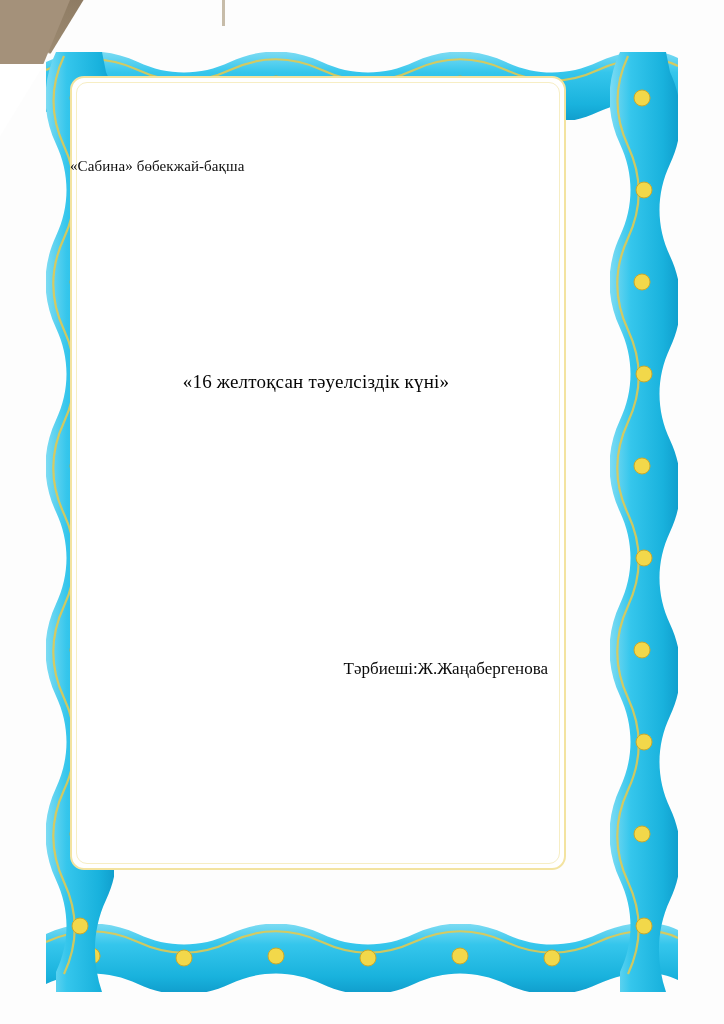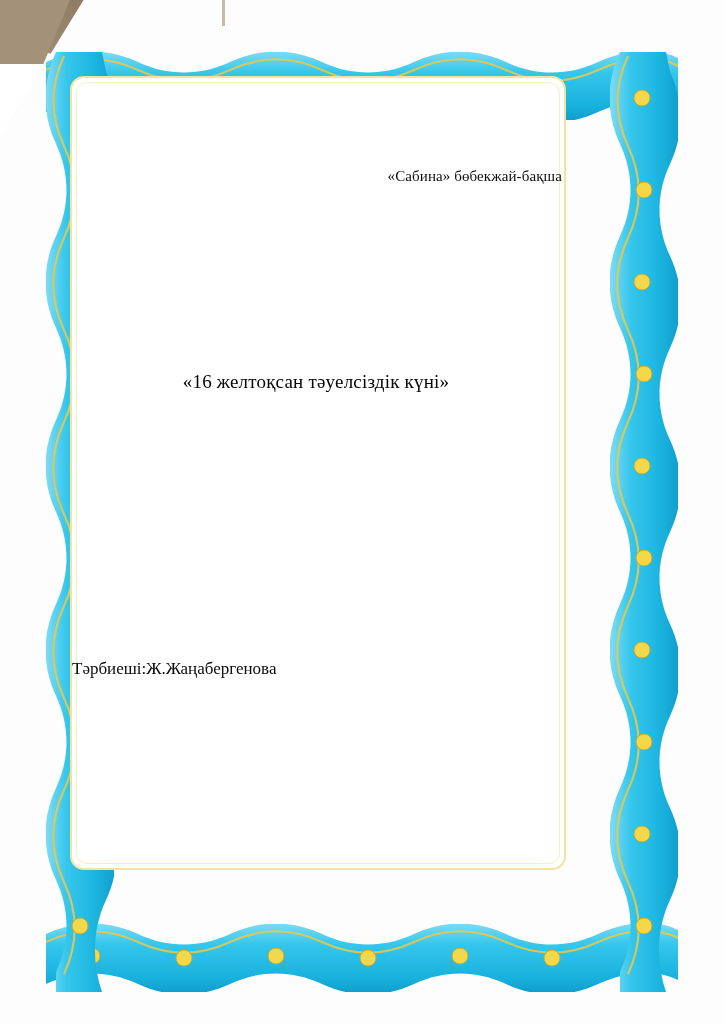--- a/index.html
+++ b/index.html
@@ -108,47 +108,47 @@
     position: absolute;
     left: 70px;
     top: 76px;
     width: 492px;
     height: 790px;
     padding: 0;
   }
 
   .org-name {
     position: absolute;
-    top: 92px;
-    left: 0;
-    width: 492px;
-    text-align: right;
+    top: 82px;
+    left: 0;
+    width: 492px;
+    text-align: left;
     font-size: 15px;
     color: #0d0d0d;
     letter-spacing: .1px;
   }
 
   .main-title {
     position: absolute;
     top: 295px;
     left: 0;
     width: 492px;
     text-align: center;
     font-size: 19px;
     color: #050505;
     letter-spacing: .2px;
     white-space: nowrap;
   }
 
   .teacher {
     position: absolute;
     top: 583px;
-    left: 2px;
-    width: 492px;
-    text-align: left;
+    left: 12px;
+    width: 492px;
+    text-align: right;
     padding-right: 26px;
     box-sizing: border-box;
     font-size: 17px;
     color: #0a0a0a;
   }
 </style>
 </head>
 <body>
 
 <div class="page-scan">

